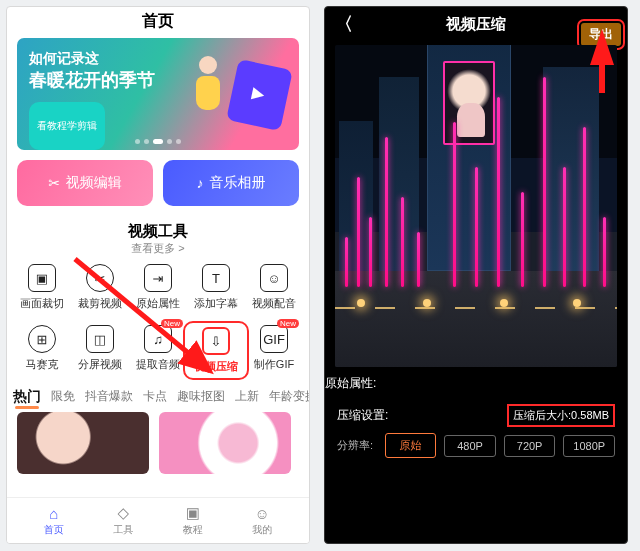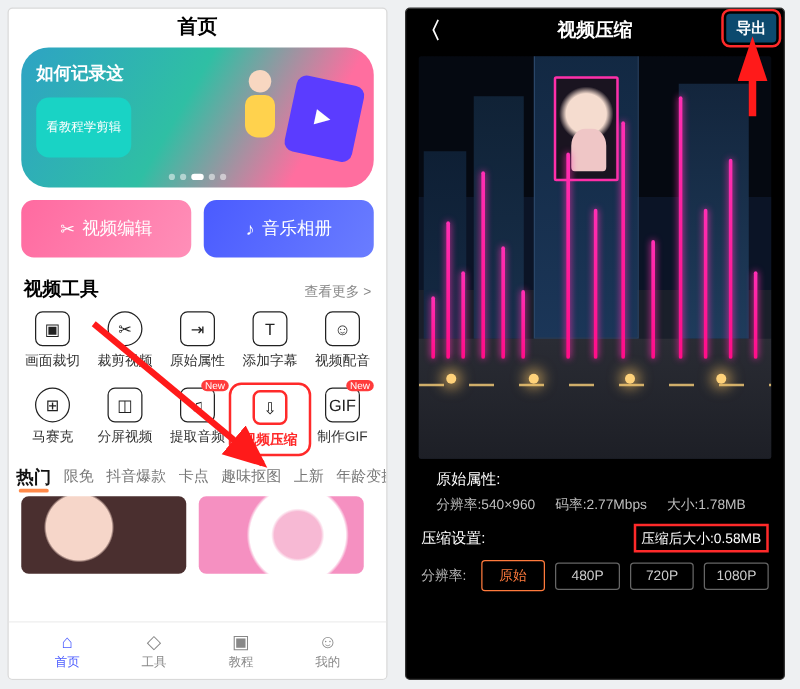--- a/index.html
+++ b/index.html
@@ -18,21 +18,21 @@
   .phone.left { background:#fff; border:1px solid #d9d9d9; }
   .phone.right { background:#000; border:1px solid #333; color:#fff; }
 
   
   .statusbar { height:22px; display:flex; justify-content:space-between; align-items:center;
     padding:0 8px; font-size:11px; color:#000; }
   .statusbar .r { display:flex; gap:4px; align-items:center; }
   .sb-dots::before { content:"•••••"; letter-spacing:-2px; font-size:9px; }
   .nav { text-align:center; font-size:16px; font-weight:600; padding:4px 0 6px; }
   .banner {
-    margin:0 10px; height:112px; border-radius:22px;
+    margin:0 10px; height:112px; border-radius:7px;
     background: linear-gradient(120deg,#2ea3c4 0%,#2fbfa4 45%,#ff6e9f 80%);
     position:relative; color:#fff; padding:12px;
   }
   .banner .t1 { font-size:14px; font-weight:600; }
   .banner .t2 { font-size:18px; font-weight:700; }
   .banner .tag { margin-top:10px; display:inline-block; background:#19d3c5;
     color:#fff; font-size:10px; padding:17px 8px; border-radius:10px; }
   .banner .illus {
     position:absolute; right:12px; top:12px; width:110px; height:86px;
   }
@@ -45,22 +45,22 @@
   .banner .dots { position:absolute; bottom:6px; left:50%; transform:translateX(-50%);
     display:flex; gap:4px;}
   .banner .dots span{width:5px;height:5px;border-radius:50%;background:rgba(255,255,255,.5);}
   .banner .dots span.on{background:#fff;width:10px;border-radius:3px;}
 
   .pillrow{display:flex; gap:10px; margin:10px;}
   .pill{flex:1;height:46px;border-radius:10px;display:flex;align-items:center;
     justify-content:center;color:#fff;font-size:14px;gap:6px;}
   .pill.pink{background:linear-gradient(120deg,#ff6aa0,#ff8fb8);}
   .pill.blue{background:linear-gradient(120deg,#4a5bff,#6a7dff);}
-  .sectionhead{display:flex;justify-content:space-between;align-items:flex-end;
-    padding:6px 12px 4px;}
+  .sectionhead{display:flex;justify-content:space-between;align-items:center;
+    padding:6px 12px 4px;flex-direction:column;}
   .sectionhead .h{font-size:15px;font-weight:700;}
   .sectionhead .more{font-size:11px;color:#888;}
   .toolgrid{display:grid;grid-template-columns:repeat(5,1fr);row-gap:14px;
     padding:4px 6px 2px;}
   .tool{display:flex;flex-direction:column;align-items:center;gap:4px;position:relative;}
   .tool .ic{width:28px;height:28px;border:1.5px solid #222;border-radius:6px;
     display:flex;align-items:center;justify-content:center;font-size:13px;color:#222;}
   .tool.circle .ic{border-radius:50%;}
   .tool .lb{font-size:11px;color:#333;}
   .badge{position:absolute;top:-6px;right:4px;background:#ff3b3b;color:#fff;
@@ -86,21 +86,21 @@
   .tabbar .ti.on{color:#4a5bff;}
   .tabbar .ti .tic{font-size:15px;}
 
   .arrow1{position:absolute;z-index:5;pointer-events:none;}
   .arrow1 svg{overflow:visible;}
 
   
   .r-nav{height:34px;display:flex;align-items:center;justify-content:center;
     position:relative;font-size:15px;font-weight:600;}
   .r-nav .back{position:absolute;left:10px;font-size:18px;}
-  .r-nav .export{position:absolute;right:6px;top:4px;background:#0c4a6e;
+  .r-nav .export{position:absolute;right:6px;top:16px;background:#a16207;
     color:#fff;font-size:12px;padding:3px 8px;border-radius:3px;
     outline:2px solid #ff2a2a;outline-offset:2px;}
   .preview{margin:4px 10px 0;height:322px;border-radius:2px;position:relative;
     background:linear-gradient(#050911 0 35%,#0b1426 35% 58%,#1a1f2a 58% 100%);
     overflow:hidden;}
   .sky{position:absolute;inset:0;}
   .bld{position:absolute;bottom:96px;}
   .bld.b1{left:4px;width:34px;height:150px;background:linear-gradient(#0e1f34,#152a44);}
   .bld.b2{left:44px;width:40px;height:194px;background:linear-gradient(#102236,#18304c);}
   .bld.b3{left:92px;width:84px;height:234px;background:linear-gradient(#122842,#1b3658);
@@ -113,21 +113,21 @@
     background:#efc6c6;border-radius:40% 40% 10% 10%;}
   .neon{position:absolute;bottom:80px;width:3px;border-radius:2px;
     background:linear-gradient(#ff2fb3,#ff0d88);box-shadow:0 0 6px #ff2fb3;}
   .road{position:absolute;left:0;right:0;bottom:0;height:96px;
     background:linear-gradient(#2a2c34,#1d1f26);}
   .road::before{content:"";position:absolute;left:0;right:0;top:36px;height:2px;
     background:repeating-linear-gradient(90deg,#cfae6a 0 20px,transparent 20px 40px);}
   .lamp{position:absolute;bottom:60px;width:8px;height:8px;border-radius:50%;
     background:#ffd27a;box-shadow:0 0 10px 4px rgba(255,200,100,.6);}
 
-  .info{padding:8px 0 0;font-size:11px;color:#ddd;margin-left:24px;}
+  .info{padding:8px 0 0;font-size:11px;color:#ddd;}
   .info .hd{color:#fff;font-size:12px;margin-bottom:4px;}
   .info .row{display:flex;gap:16px;color:#bfbfbf;font-size:11px;}
   .setrow{display:flex;justify-content:space-between;align-items:center;
     padding:8px 12px 2px;text-align:right;}
   .setrow .h{font-size:12px;}
   .afterbox{border:2px solid #ff2a2a;color:#fff;font-size:11px;padding:2px 4px;}
   .sliderrow{display:flex;align-items:center;gap:10px;padding:2px 12px;}
   .sliderrow .lab{font-size:11px;color:#bbb;width:34px;}
   .slider{flex:1;height:20px;position:relative;}
   .slider .track{position:absolute;left:0;right:0;top:9px;height:2px;background:#555;}
@@ -145,20 +145,21 @@
 </style>
 </head>
 <body>
 
 <div class="phone left">
 
   <div class="nav">首页</div>
 
   <div class="banner">
     <div class="t1">如何记录这</div>
+    <div class="t2">春暖花开的季节</div>
     <div class="tag">看教程学剪辑</div>
     <div class="illus">
       <div class="phoneico"></div>
       <div class="girl">
           <div class="head"></div>
           <div class="body"></div>
         </div>
     </div>
     <div class="dots">
       <span></span>
@@ -318,25 +319,20 @@
     <div class="neon" style="left:162px;height:190px;"></div>
     <div class="neon" style="left:186px;height:95px;"></div>
     <div class="neon" style="left:208px;height:210px;"></div>
     <div class="neon" style="left:228px;height:120px;"></div>
     <div class="neon" style="left:248px;height:160px;"></div>
     <div class="neon" style="left:268px;height:70px;"></div>
   </div>
 
   <div class="info">
     <div class="hd">原始属性:</div>
-    <div class="row">
-      <span>分辨率:540×960</span>
-      <span>码率:2.77Mbps</span>
-      <span>大小:1.78MB</span>
-    </div>
   </div>
 
   <div class="setrow">
     <span class="h">压缩设置:</span>
     <span class="afterbox">压缩后大小:0.58MB</span>
   </div>
 
 
   <div class="resrow" id="resrow">
     <span class="lab">分辨率:</span>

